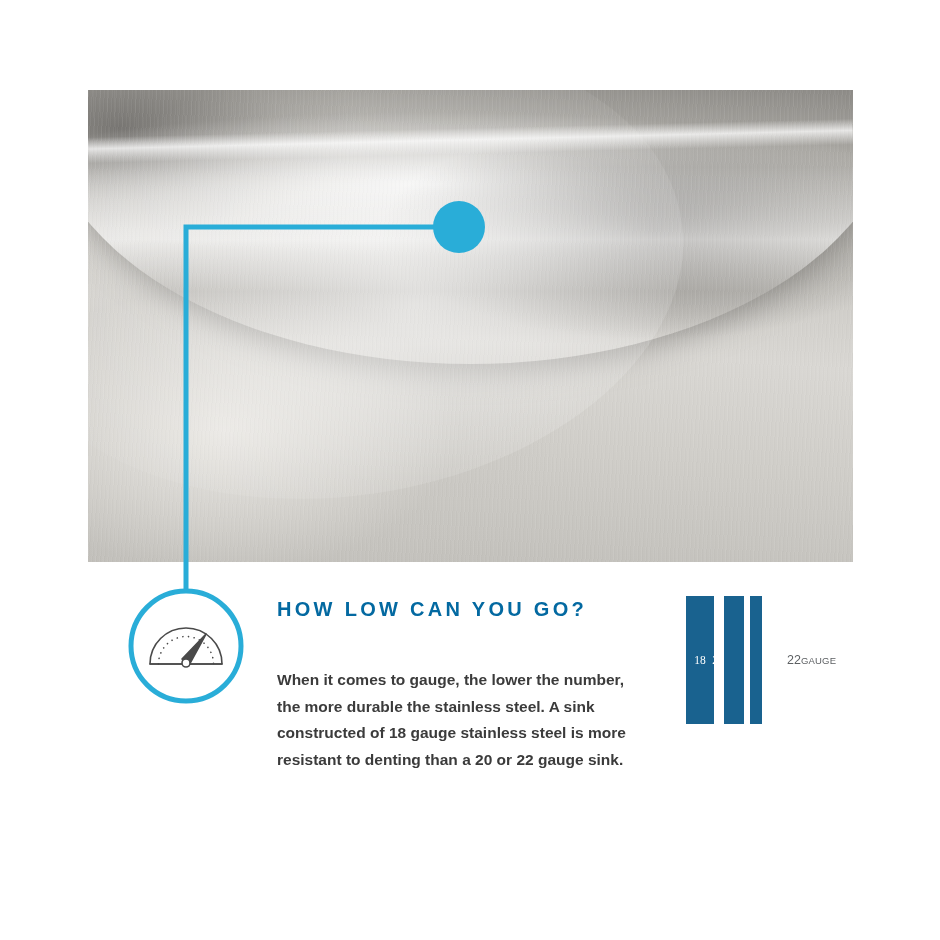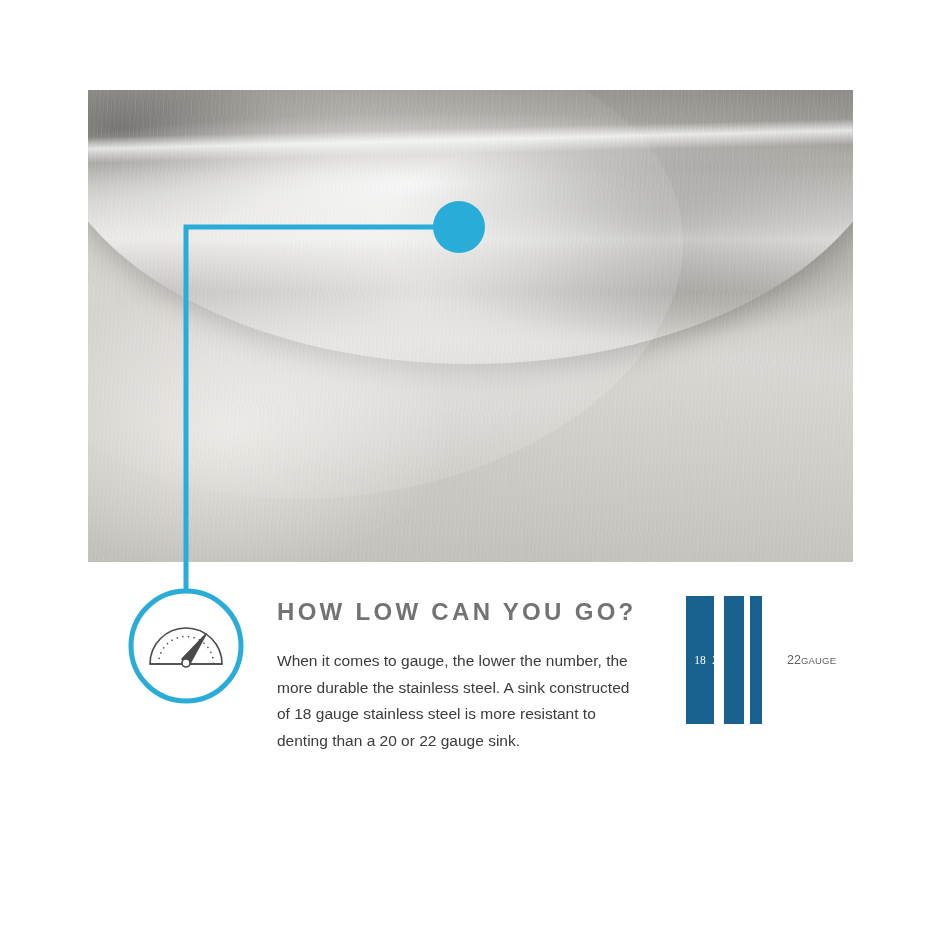--- a/index.html
+++ b/index.html
@@ -95,36 +95,37 @@
     left: 0; top: 0;
     width: 940px; height: 940px;
     pointer-events: none;
   }
 
   
   .headline {
     position: absolute;
     left: 277px;
     top: 598px;
-    font-size: 24px;
+    font-size: 20px;
     font-weight: bold;
     letter-spacing: 3.3px;
-    color: #737373;
+    color: #0369a1;
     font-family: "Liberation Sans", sans-serif;
     white-space: nowrap;
   }
   .body-copy {
     position: absolute;
     left: 277px;
-    top: 648px;
+    top: 667px;
     width: 360px;
     font-size: 15.5px;
     line-height: 26.5px;
     color: #3b3b3b;
     font-family: "Liberation Sans", sans-serif;
+    font-weight: bold;
   }
 
   
   .gauge {
     position: absolute;
     left: 686px;
     top: 596px;
     height: 128px;
     width: 160px;
   }

